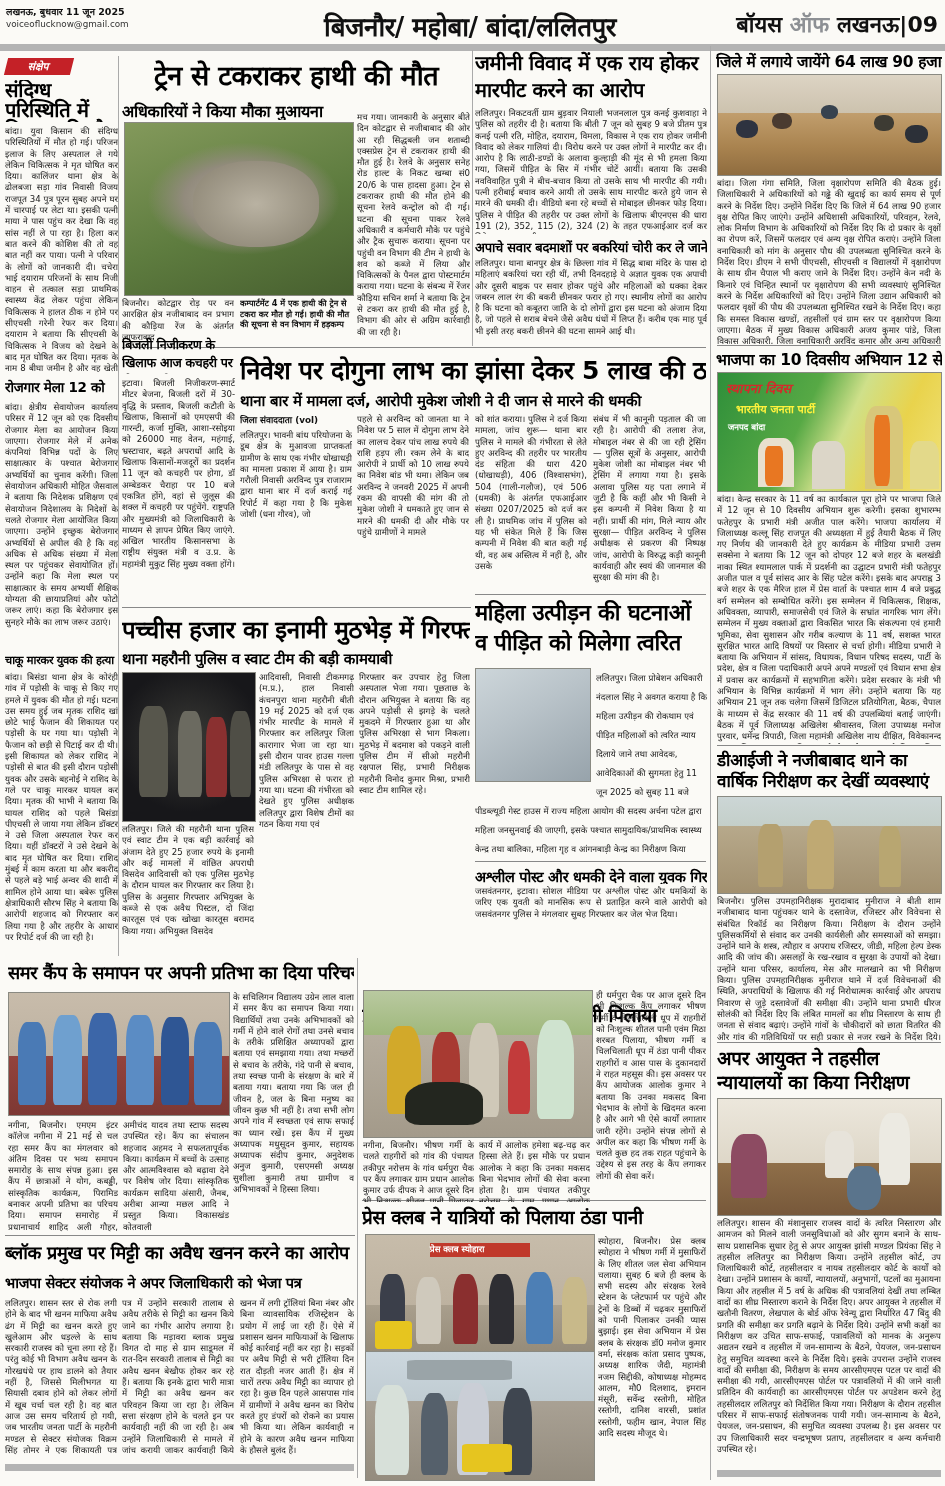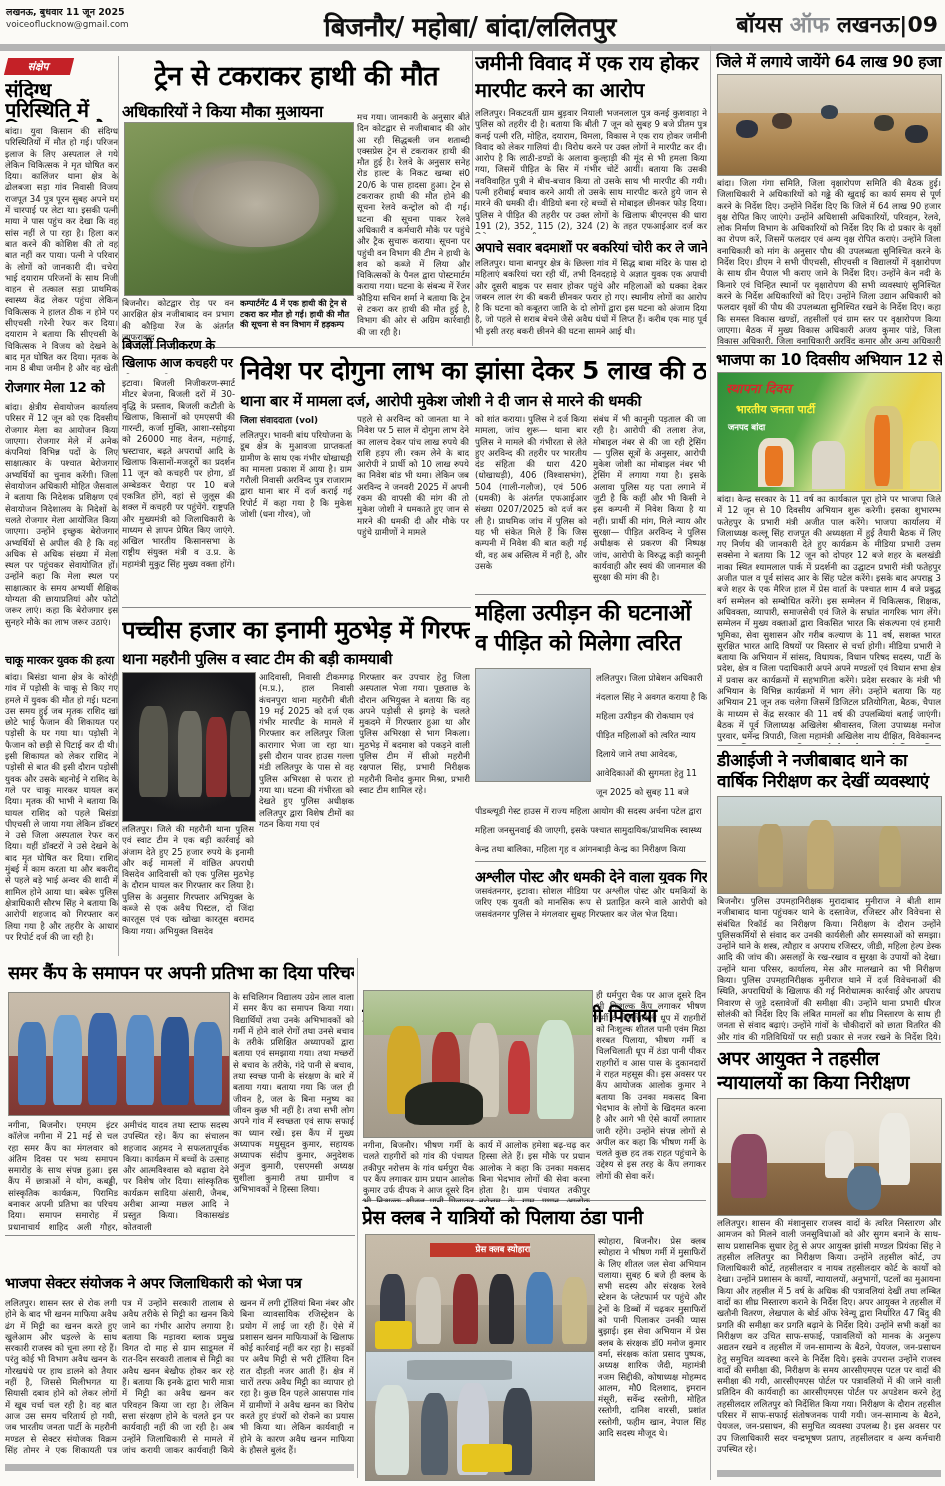--- a/index.html
+++ b/index.html
@@ -32,21 +32,21 @@
   .ph-bjp{background:linear-gradient(115deg,#2f8f3a 0%,#57a945 38%,#cfe08a 55%,#e9d34c 75%,#f0e27a 100%);}
   .ph-night{background:radial-gradient(ellipse 80% 70% at 50% 45%, #3a3a36 0%, #17171a 70%),#101014;}
   .ph-woman{background:linear-gradient(150deg,#cdd6da 0%,#b9c3c9 40%,#97a3ab 100%);}
   .ph-policewalk{background:linear-gradient(#ccd6d6 0%,#c4cfc9 30%,#b7a98b 30%,#a2906f 100%);}
   .ph-office{background:linear-gradient(#ece7dc 0%,#ded7c8 55%,#8f6f49 55%,#77583a 100%);}
   .ph-girls{background:linear-gradient(#c8bcab 0%,#bdb1a0 52%,#93433d 52%,#7d3833 100%);}
   .ph-moto{background:linear-gradient(#b9c9a0 0%,#9fb87c 30%,#b6ad9e 30%,#a39a8a 100%);}
   .ph-press1{background:linear-gradient(#c7bcaa 0%,#bdb2a0 60%,#a99f8d 60%,#968c7a 100%);}
   .ph-press2{background:linear-gradient(#ccd7de 0%,#c0ccd2 38%,#a9a194 38%,#948c7e 100%);}
   .banner-red{position:absolute;background:#c0392b;color:#fff;font-size:8.5px;font-weight:bold;
-              text-align:right;line-height:13px;}
+              text-align:left;line-height:13px;}
   .bjp-t1{position:absolute;color:#d42a2a;font-weight:bold;font-size:13px;font-style:italic;}
   .bjp-t2{position:absolute;color:#fff23d;font-weight:bold;font-size:11px;}
   .bjp-t3{position:absolute;color:#ffffff;font-weight:bold;font-size:8.5px;}
 </style>
 </head>
 <body>
 
 <div id="page">
 
   <div class="abs dateline" style="left:6px;top:5px;width:170px;">लखनऊ, बुधवार 11 जून 2025</div>
@@ -210,20 +210,21 @@
   <div class="photo ph-press2" style="left:365px;top:1351px;width:228px;height:128px;">
     <div class="fig" style="left:4%;top:26%;width:15%;height:70%;background:#d7e0d9;border-radius:35% 35% 10% 10%;"></div>
     <div class="fig" style="left:24%;top:32%;width:12%;height:64%;background:#55606b;border-radius:35% 35% 10% 10%;"></div>
     <div class="fig" style="left:40%;top:24%;width:14%;height:72%;background:#caced6;border-radius:35% 35% 10% 10%;"></div>
     <div class="fig" style="left:60%;top:28%;width:13%;height:68%;background:#3f4650;border-radius:35% 35% 10% 10%;"></div>
     <div class="fig" style="left:42%;top:72%;width:22%;height:22%;background:#e6c51f;border-radius:10%;"></div>
     <div class="fig" style="left:18%;top:6%;width:46%;height:16%;background:#9aa4a8;border-radius:8%;"></div>
   </div>
   <div class="abs bodytxt" style="left:598px;top:1236px;width:108px;height:244px;">स्योहारा, बिजनौर। प्रेस क्लब स्योहारा ने भीषण गर्मी में मुसाफिरों के लिए शीतल जल सेवा अभियान चलाया। सुबह 6 बजे ही क्लब के सभी सदस्य और संरक्षक रेलवे स्टेशन के प्लेटफार्म पर पहुंचे और ट्रेनों के डिब्बों में चढ़कर मुसाफिरों को पानी पिलाकर उनकी प्यास बुझाई। इस सेवा अभियान में प्रेस क्लब के संरक्षक डॉ0 मनोज कुमार वर्मा, संरक्षक कांता प्रसाद पुष्पक, अध्यक्ष शारिक जैदी, महामंत्री नजम सिद्दीकी, कोषाध्यक्ष मोहम्मद आलम, मौ0 दिलशाद, इमरान मंसूरी, सर्वेन्द्र रस्तोगी, मोहित रस्तोगी, दानिश वारसी, प्रशांत रस्तोगी, फहीम खान, नेपाल सिंह आदि सदस्य मौजूद थे।</div>
 
+  <div class="abs hl nowrap" style="left:5px;top:1240px;width:350px;height:28px;font-size:18px;">ब्लॉक प्रमुख पर मिट्टी का अवैध खनन करने का आरोप</div>
   <div class="abs hl nowrap" style="left:5px;top:1272px;width:350px;height:20px;font-size:14.5px;">भाजपा सेक्टर संयोजक ने अपर जिलाधिकारी को भेजा पत्र</div>
   <div class="abs bodytxt" style="left:5px;top:1298px;width:112px;height:158px;">ललितपुर। शासन स्तर से रोक लगी होने के बाद भी खनन माफिया अवैध ढंग में मिट्टी का खनन करते हुए खुलेआम और धड़ल्ले के साथ सरकारी राजस्व को चूना लगा रहे हैं। परंतु कोई भी विभाग अवैध खनन के गोरखधंधे पर हाथ डालने को तैयार नहीं है, जिससे मिलीभगत या सियासी दबाव होने को लेकर लोगों में खूब चर्चा चल रही है। वह बात आज उस समय चरितार्थ हो गयी, जब भारतीय जनता पार्टी के महरौनी मण्डल से सेक्टर संयोजक विक्रम सिंह तोमर ने एक शिकायती पत्र जिलाधिकारी को भेजा।</div>
   <div class="abs bodytxt" style="left:122px;top:1298px;width:112px;height:158px;">पत्र में उन्होंने सरकारी तालाब से अवैध तरीके से मिट्टी का खनन किये जाने का गंभीर आरोप लगाया है। बताया कि मड़ावरा ब्लाक प्रमुख विगत दो माह से ग्राम साडूमल में रात-दिन सरकारी तालाब से मिट्टी का अवैध खनन बेखौफ होकर कर रहे हैं। बताया कि इनके द्वारा भारी मात्रा में मिट्टी का अवैध खनन कर परिवहन किया जा रहा है। लेकिन सत्ता संरक्षण होने के चलते इन पर कार्यवाही नहीं की जा रही है। अब उन्होंने जिलाधिकारी से मामले में जांच करायी जाकर कार्यवाही किये जाने की मांग उठायी है। बताते चलें कि मिट्टी</div>
   <div class="abs bodytxt" style="left:240px;top:1298px;width:114px;height:158px;">खनन में लगी ट्रॉलियां बिना नंबर और बिना व्यावसायिक रजिस्ट्रेशन के प्रयोग में लाई जा रही हैं। ऐसे में प्रशासन खनन माफियाओं के खिलाफ कोई कार्रवाई नहीं कर रहा है। सड़कों पर अवैध मिट्टी से भरी ट्रॉलिया दिन रात दौड़ती नजर आती हैं। क्षेत्र में चारों तरफ अवैध मिट्टी का व्यापार हो रहा है। कुछ दिन पहले आसपास गांव में ग्रामीणों ने अवैध खनन का विरोध करते हुए डंपरों को रोकने का प्रयास भी किया था। लेकिन कार्यवाही न होने के कारण अवैध खनन माफिया के हौसले बुलंद हैं।</div>
 
   <div class="graybar" style="left:5px;top:1464px;width:349px;height:7px;"></div>
   <div class="graybar" style="left:717px;top:1470px;width:224px;height:7px;"></div>
 
 </div>
 

